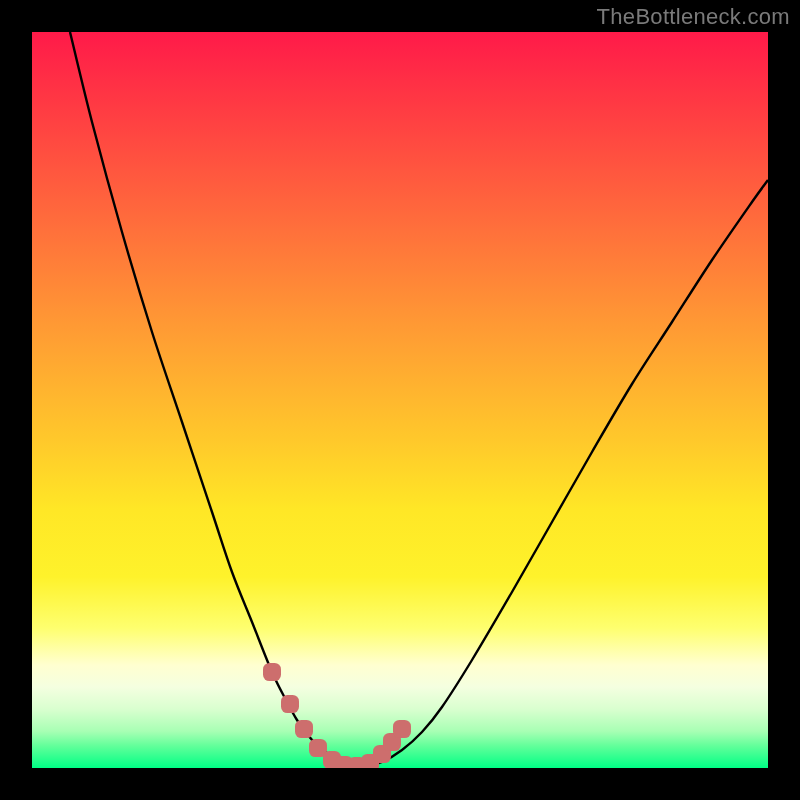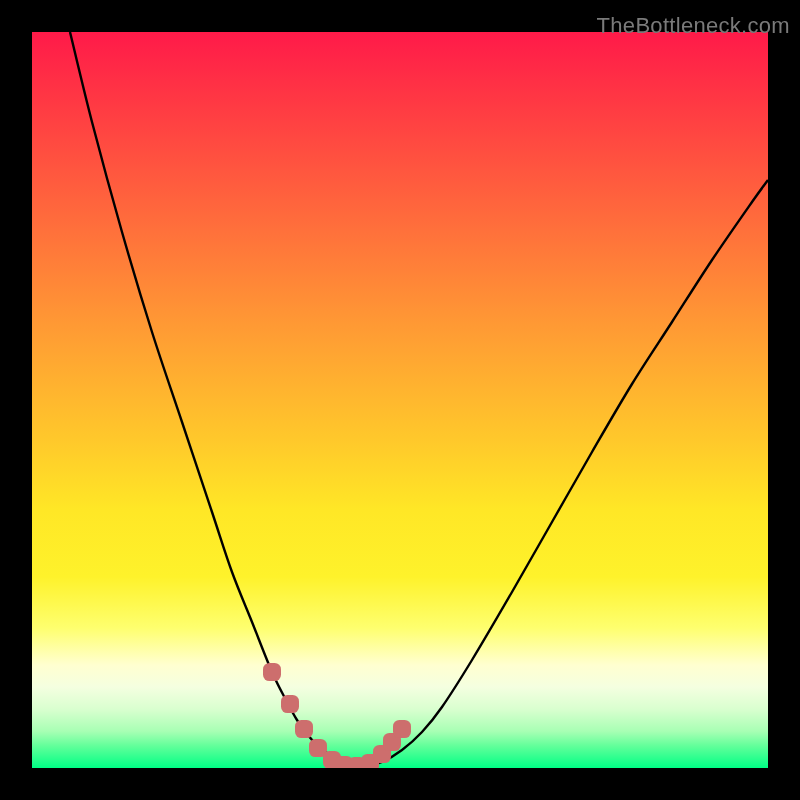--- a/index.html
+++ b/index.html
@@ -19,21 +19,20 @@
   }
   .watermark {
     position: absolute;
     top: 4px;
     right: 10px;
     color: #7a7a7a;
     font-size: 22px;
     font-weight: 500;
     letter-spacing: 0.3px;
     z-index: 50;
-    margin-top: 9px;
   }
   .plot {
     position: absolute;
     top: 32px;
     left: 32px;
     width: 736px;
     height: 736px;
     overflow: hidden;
   }
   .gradient {

